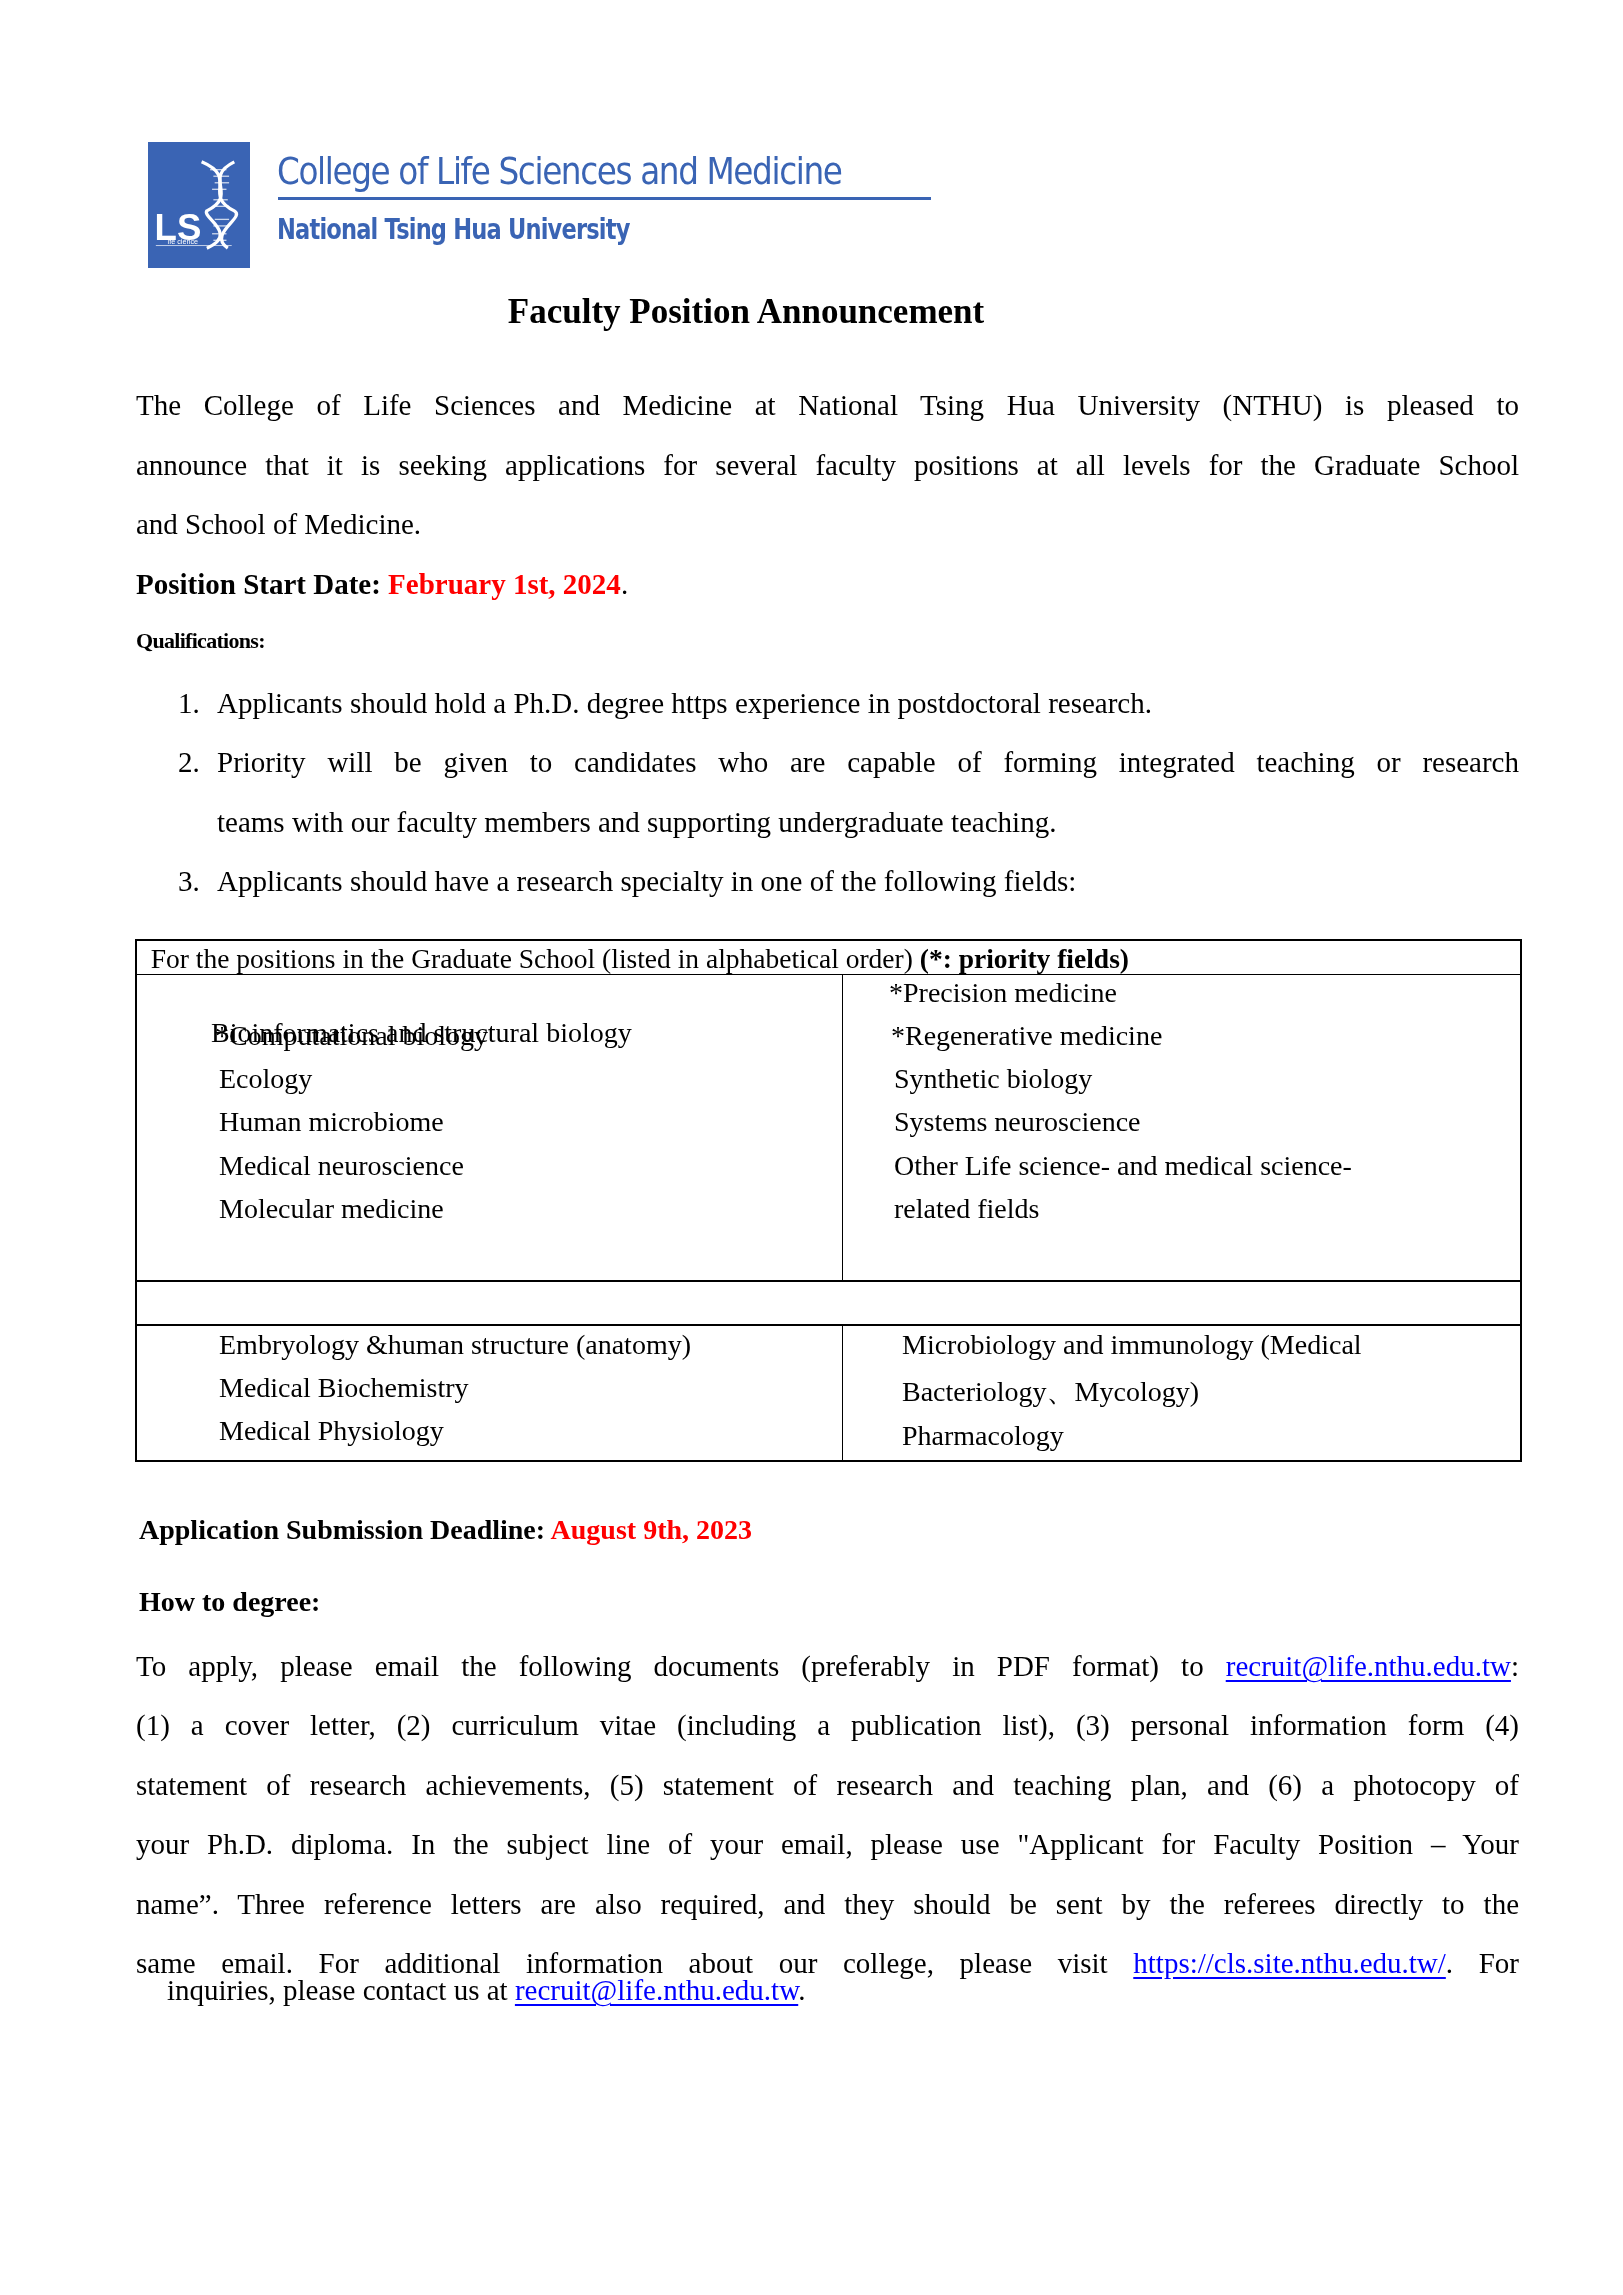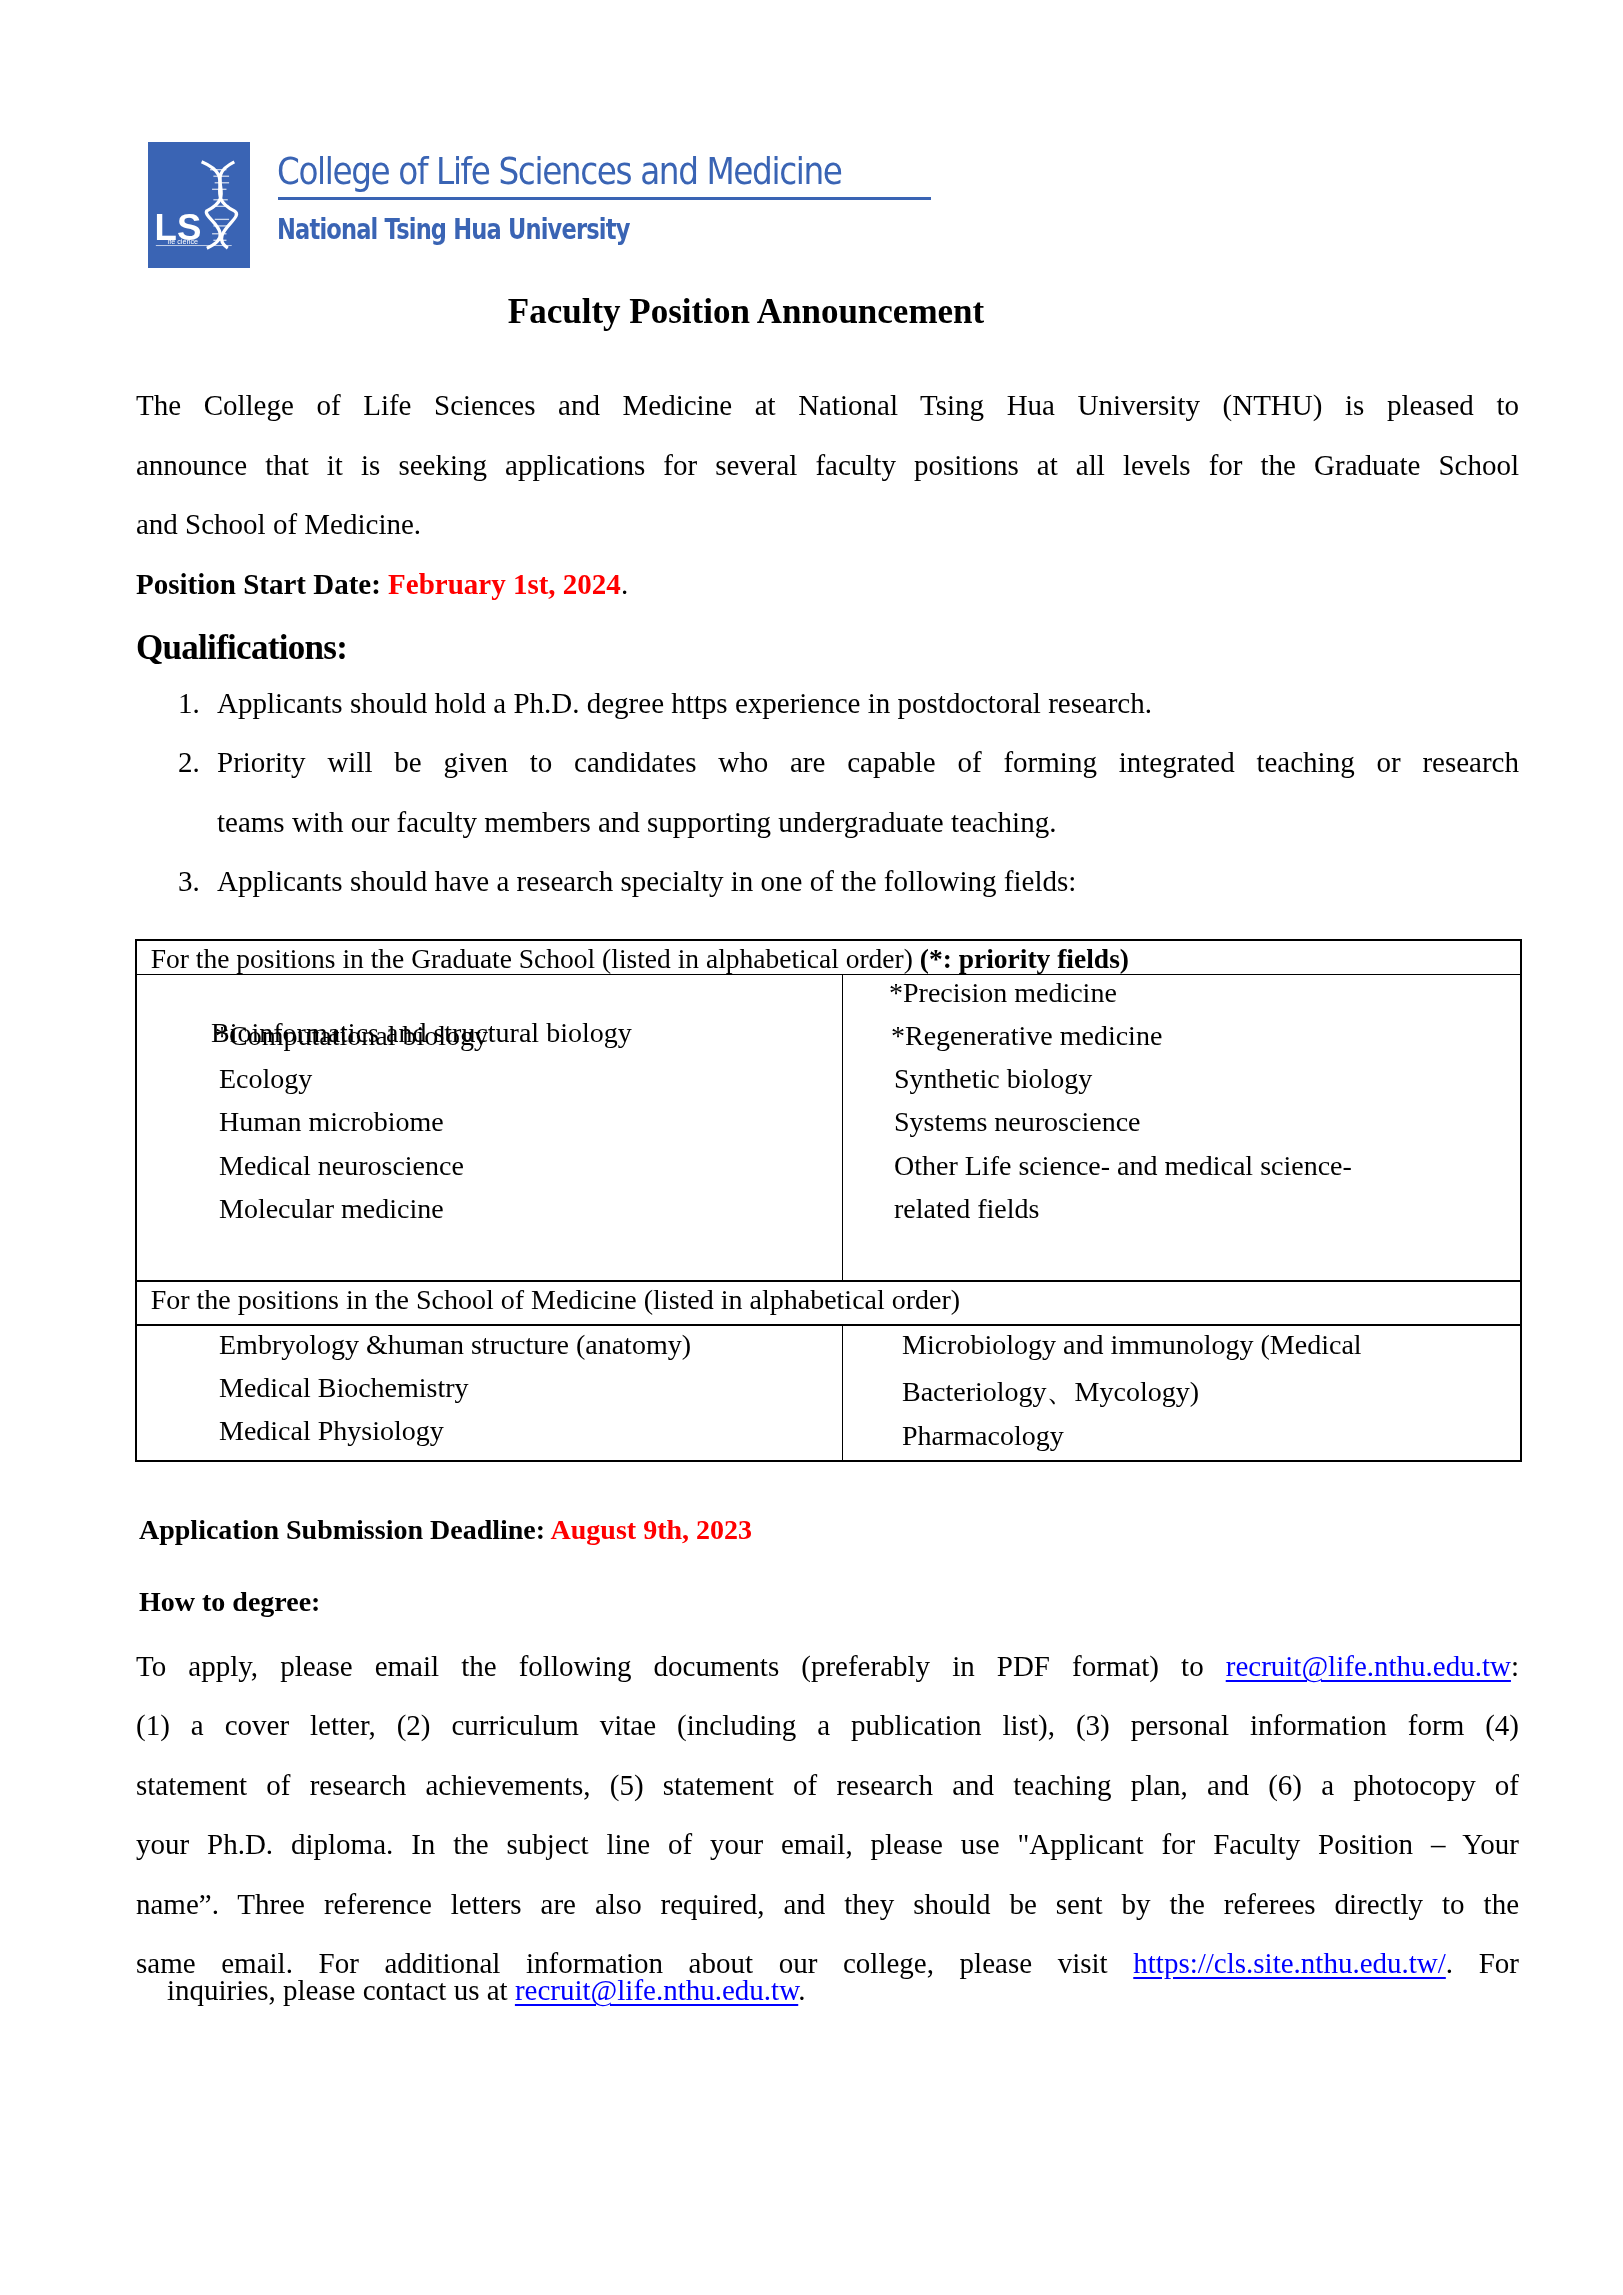--- a/index.html
+++ b/index.html
@@ -65,21 +65,21 @@
 <div class="doc-title">Faculty Position Announcement</div>
 
 <div class="justify-line" style="top:389px;">The College of Life Sciences and Medicine at National Tsing Hua University (NTHU) is pleased to</div>
 <div class="justify-line" style="top:449px;">announce that it is seeking applications for several faculty positions at all levels for the Graduate School</div>
 <div class="plain-line" style="top:508px;">and School of Medicine.</div>
 
 <div class="plain-line" style="top:568px;">
   <span class="bold">Position Start Date: </span><span class="bold red">February 1st, 2024</span><span>.</span>
 </div>
 
-<div class="plain-line bold" style="top:628px; font-size:35px; letter-spacing:-0.7px;">Qualifications:</div>
+<div class="plain-line bold" style="top:628px; font-size:22px; letter-spacing:-0.7px;">Qualifications:</div>
 
 <div class="list-num" style="top:687px;">1.</div>
 <div class="list-line" style="top:687px;">Applicants should hold a Ph.D. degree https experience in postdoctoral research.</div>
 
 <div class="list-num" style="top:746px;">2.</div>
 <div class="list-justify" style="top:746px;">Priority will be given to candidates who are capable of forming integrated teaching or research</div>
 <div class="list-line" style="top:806px;">teams with our faculty members and supporting undergraduate teaching.</div>
 
 <div class="list-num" style="top:865px;">3.</div>
 <div class="list-line" style="top:865px;">Applicants should have a research specialty in one of the following fields:</div>
@@ -109,21 +109,20 @@
   <div class="cell-text" style="left:84px; top:211px;">Medical neuroscience</div>
   <div class="cell-text" style="left:84px; top:254px;">Molecular medicine</div>
 
   <div class="cell-text" style="left:754px; top:38px;">*Precision medicine</div>
   <div class="cell-text" style="left:756px; top:81px;">*Regenerative medicine</div>
   <div class="cell-text" style="left:759px; top:124px;">Synthetic biology</div>
   <div class="cell-text" style="left:759px; top:167px;">Systems neuroscience</div>
   <div class="cell-text" style="left:759px; top:211px;">Other Life science- and medical science-</div>
   <div class="cell-text" style="left:759px; top:254px;">related fields</div>
 
-  <div class="cell-text" style="left:15.7px; top:345px;">For the positions in the School of Medicine (listed in alphabetical order)</div>
 
   <div class="cell-text" style="left:84px; top:390px;">Embryology &amp;human structure (anatomy)</div>
   <div class="cell-text" style="left:84px; top:433px;">Medical Biochemistry</div>
   <div class="cell-text" style="left:84px; top:476px;">Medical Physiology</div>
 
   <div class="cell-text" style="left:767px; top:390px;">Microbiology and immunology (Medical</div>
   <div class="cell-text" style="left:767px; top:434px;">Bacteriology、Mycology)</div>
   <div class="cell-text" style="left:767px; top:481px;">Pharmacology</div>
 </div>
 

